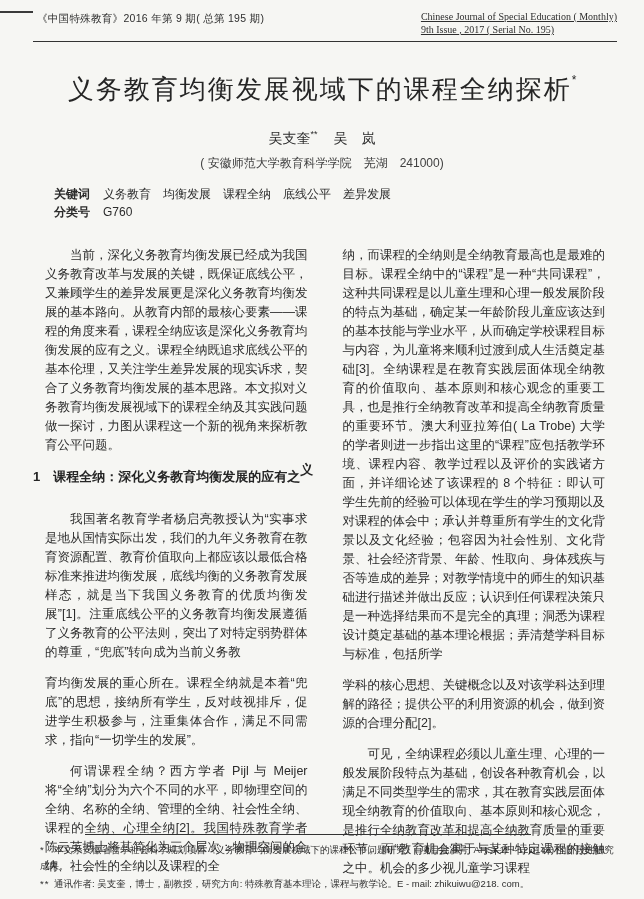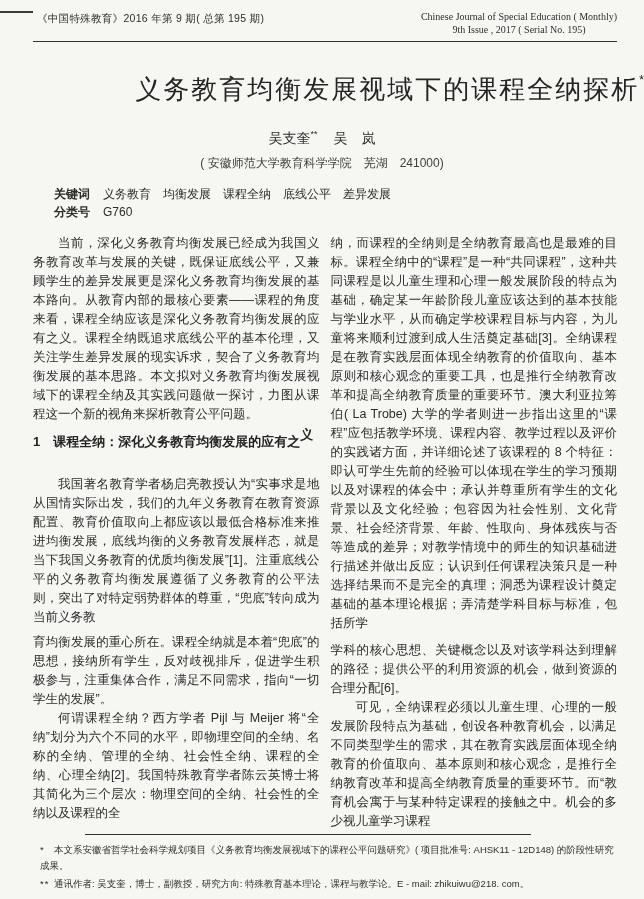--- a/index.html
+++ b/index.html
@@ -30,30 +30,31 @@
   .header-left {
     font-size: 10.5px;
     letter-spacing: 0.3px;
     padding-top: 2px;
     color: #2e2e2e;
   }
   .header-right {
     font-family: "Liberation Serif", serif;
     font-size: 10px;
     line-height: 13px;
-    text-align: center;
+    text-align: left;
     color: #2e2e2e;
+    text-decoration: underline;
   }
   .header-rule {
     margin: 5px 27px 0 33px;
     border-top: 1.6px solid #333;
   }
   .title {
     margin: 30px 0 0 0;
-    text-align: right;
+    text-align: center;
     font-size: 26px;
     font-weight: 500;
     letter-spacing: 2px;
     color: #252525;
   }
   .title sup {
     font-size: 12px;
     vertical-align: 14px;
     letter-spacing: 0;
   }
@@ -83,21 +84,21 @@
   .kw-row .abs-label { margin-right: 13px; }
   .columns {
     display: flex;
     gap: 11px;
     margin: 13px 27px 0 33px;
     font-size: 12.5px;
     line-height: 19px;
     text-align: justify;
   }
   .col { width: 287px; }
-  .col p { margin: 0; }
+  .col p { margin: 12px; }
   .col p.indent { text-indent: 2em; }
   .gap-top { margin-top: 6px !important; }
   .gap-top-sm { margin-top: 8px !important; }
   .shift-a { margin-left: -8px; }
   .shift-b { margin-left: -16px; }
   .sec-heading {
     margin: 8px 0 24px 0;
     font-size: 13px;
     font-weight: bold;
     color: #252525;
@@ -153,21 +154,21 @@
   <div class="columns">
     <div class="col">
       <p class="indent">当前，深化义务教育均衡发展已经成为我国义务教育改革与发展的关键，既保证底线公平，又兼顾学生的差异发展更是深化义务教育均衡发展的基本路向。从教育内部的最核心要素——课程的角度来看，课程全纳应该是深化义务教育均衡发展的应有之义。课程全纳既追求底线公平的基本伦理，又关注学生差异发展的现实诉求，契合了义务教育均衡发展的基本思路。本文拟对义务教育均衡发展视域下的课程全纳及其实践问题做一探讨，力图从课程这一个新的视角来探析教育公平问题。</p>
       <h2 class="sec-heading"><span>1　课程全纳：深化义务教育均衡发展的应有之</span><span class="raised">义</span></h2>
       <p class="indent">我国著名教育学者杨启亮教授认为“实事求是地从国情实际出发，我们的九年义务教育在教育资源配置、教育价值取向上都应该以最低合格标准来推进均衡发展，底线均衡的义务教育发展样态，就是当下我国义务教育的优质均衡发展”[1]。注重底线公平的义务教育均衡发展遵循了义务教育的公平法则，突出了对特定弱势群体的尊重，“兜底”转向成为当前义务教</p>
       <p class="gap-top shift-a">育均衡发展的重心所在。课程全纳就是本着“兜底”的思想，接纳所有学生，反对歧视排斥，促进学生积极参与，注重集体合作，满足不同需求，指向“一切学生的发展”。</p>
       <p class="indent shift-b">何谓课程全纳？西方学者 Pijl 与 Meijer 将“全纳”划分为六个不同的水平，即物理空间的全纳、名称的全纳、管理的全纳、社会性全纳、课程的全纳、心理全纳[2]。我国特殊教育学者陈云英博士将其简化为三个层次：物理空间的全纳、社会性的全纳以及课程的全</p>
     </div>
     <div class="col">
       <p>纳，而课程的全纳则是全纳教育最高也是最难的目标。课程全纳中的“课程”是一种“共同课程”，这种共同课程是以儿童生理和心理一般发展阶段的特点为基础，确定某一年龄阶段儿童应该达到的基本技能与学业水平，从而确定学校课程目标与内容，为儿童将来顺利过渡到成人生活奠定基础[3]。全纳课程是在教育实践层面体现全纳教育的价值取向、基本原则和核心观念的重要工具，也是推行全纳教育改革和提高全纳教育质量的重要环节。澳大利亚拉筹伯( La Trobe) 大学的学者则进一步指出这里的“课程”应包括教学环境、课程内容、教学过程以及评价的实践诸方面，并详细论述了该课程的 8 个特征：即认可学生先前的经验可以体现在学生的学习预期以及对课程的体会中；承认并尊重所有学生的文化背景以及文化经验；包容因为社会性别、文化背景、社会经济背景、年龄、性取向、身体残疾与否等造成的差异；对教学情境中的师生的知识基础进行描述并做出反应；认识到任何课程决策只是一种选择结果而不是完全的真理；洞悉为课程设计奠定基础的基本理论根据；弄清楚学科目标与标准，包括所学</p>
-      <p class="gap-top-sm">学科的核心思想、关键概念以及对该学科达到理解的路径；提供公平的利用资源的机会，做到资源的合理分配[6]。</p>
+      <p class="gap-top-sm">学科的核心思想、关键概念以及对该学科达到理解的路径；提供公平的利用资源的机会，做到资源的合理分配[2]。</p>
       <p class="indent">可见，全纳课程必须以儿童生理、心理的一般发展阶段特点为基础，创设各种教育机会，以满足不同类型学生的需求，其在教育实践层面体现全纳教育的价值取向、基本原则和核心观念，是推行全纳教育改革和提高全纳教育质量的重要环节。而“教育机会寓于与某种特定课程的接触之中。机会的多少视儿童学习课程</p>
     </div>
   </div>
 
   <div class="footnotes">
     <div class="fn-rule"></div>
     <p><span class="fn-marker">*</span><span>本文系安徽省哲学社会科学规划项目《义务教育均衡发展视域下的课程公平问题研究》( 项目批准号: AHSK11 - 12D148) 的阶段性研究成果。</span></p>
     <p><span class="fn-marker">**</span><span>通讯作者: 吴支奎，博士，副教授，研究方向: 特殊教育基本理论，课程与教学论。E - mail: zhikuiwu@218. com。</span></p>
   </div>
 

